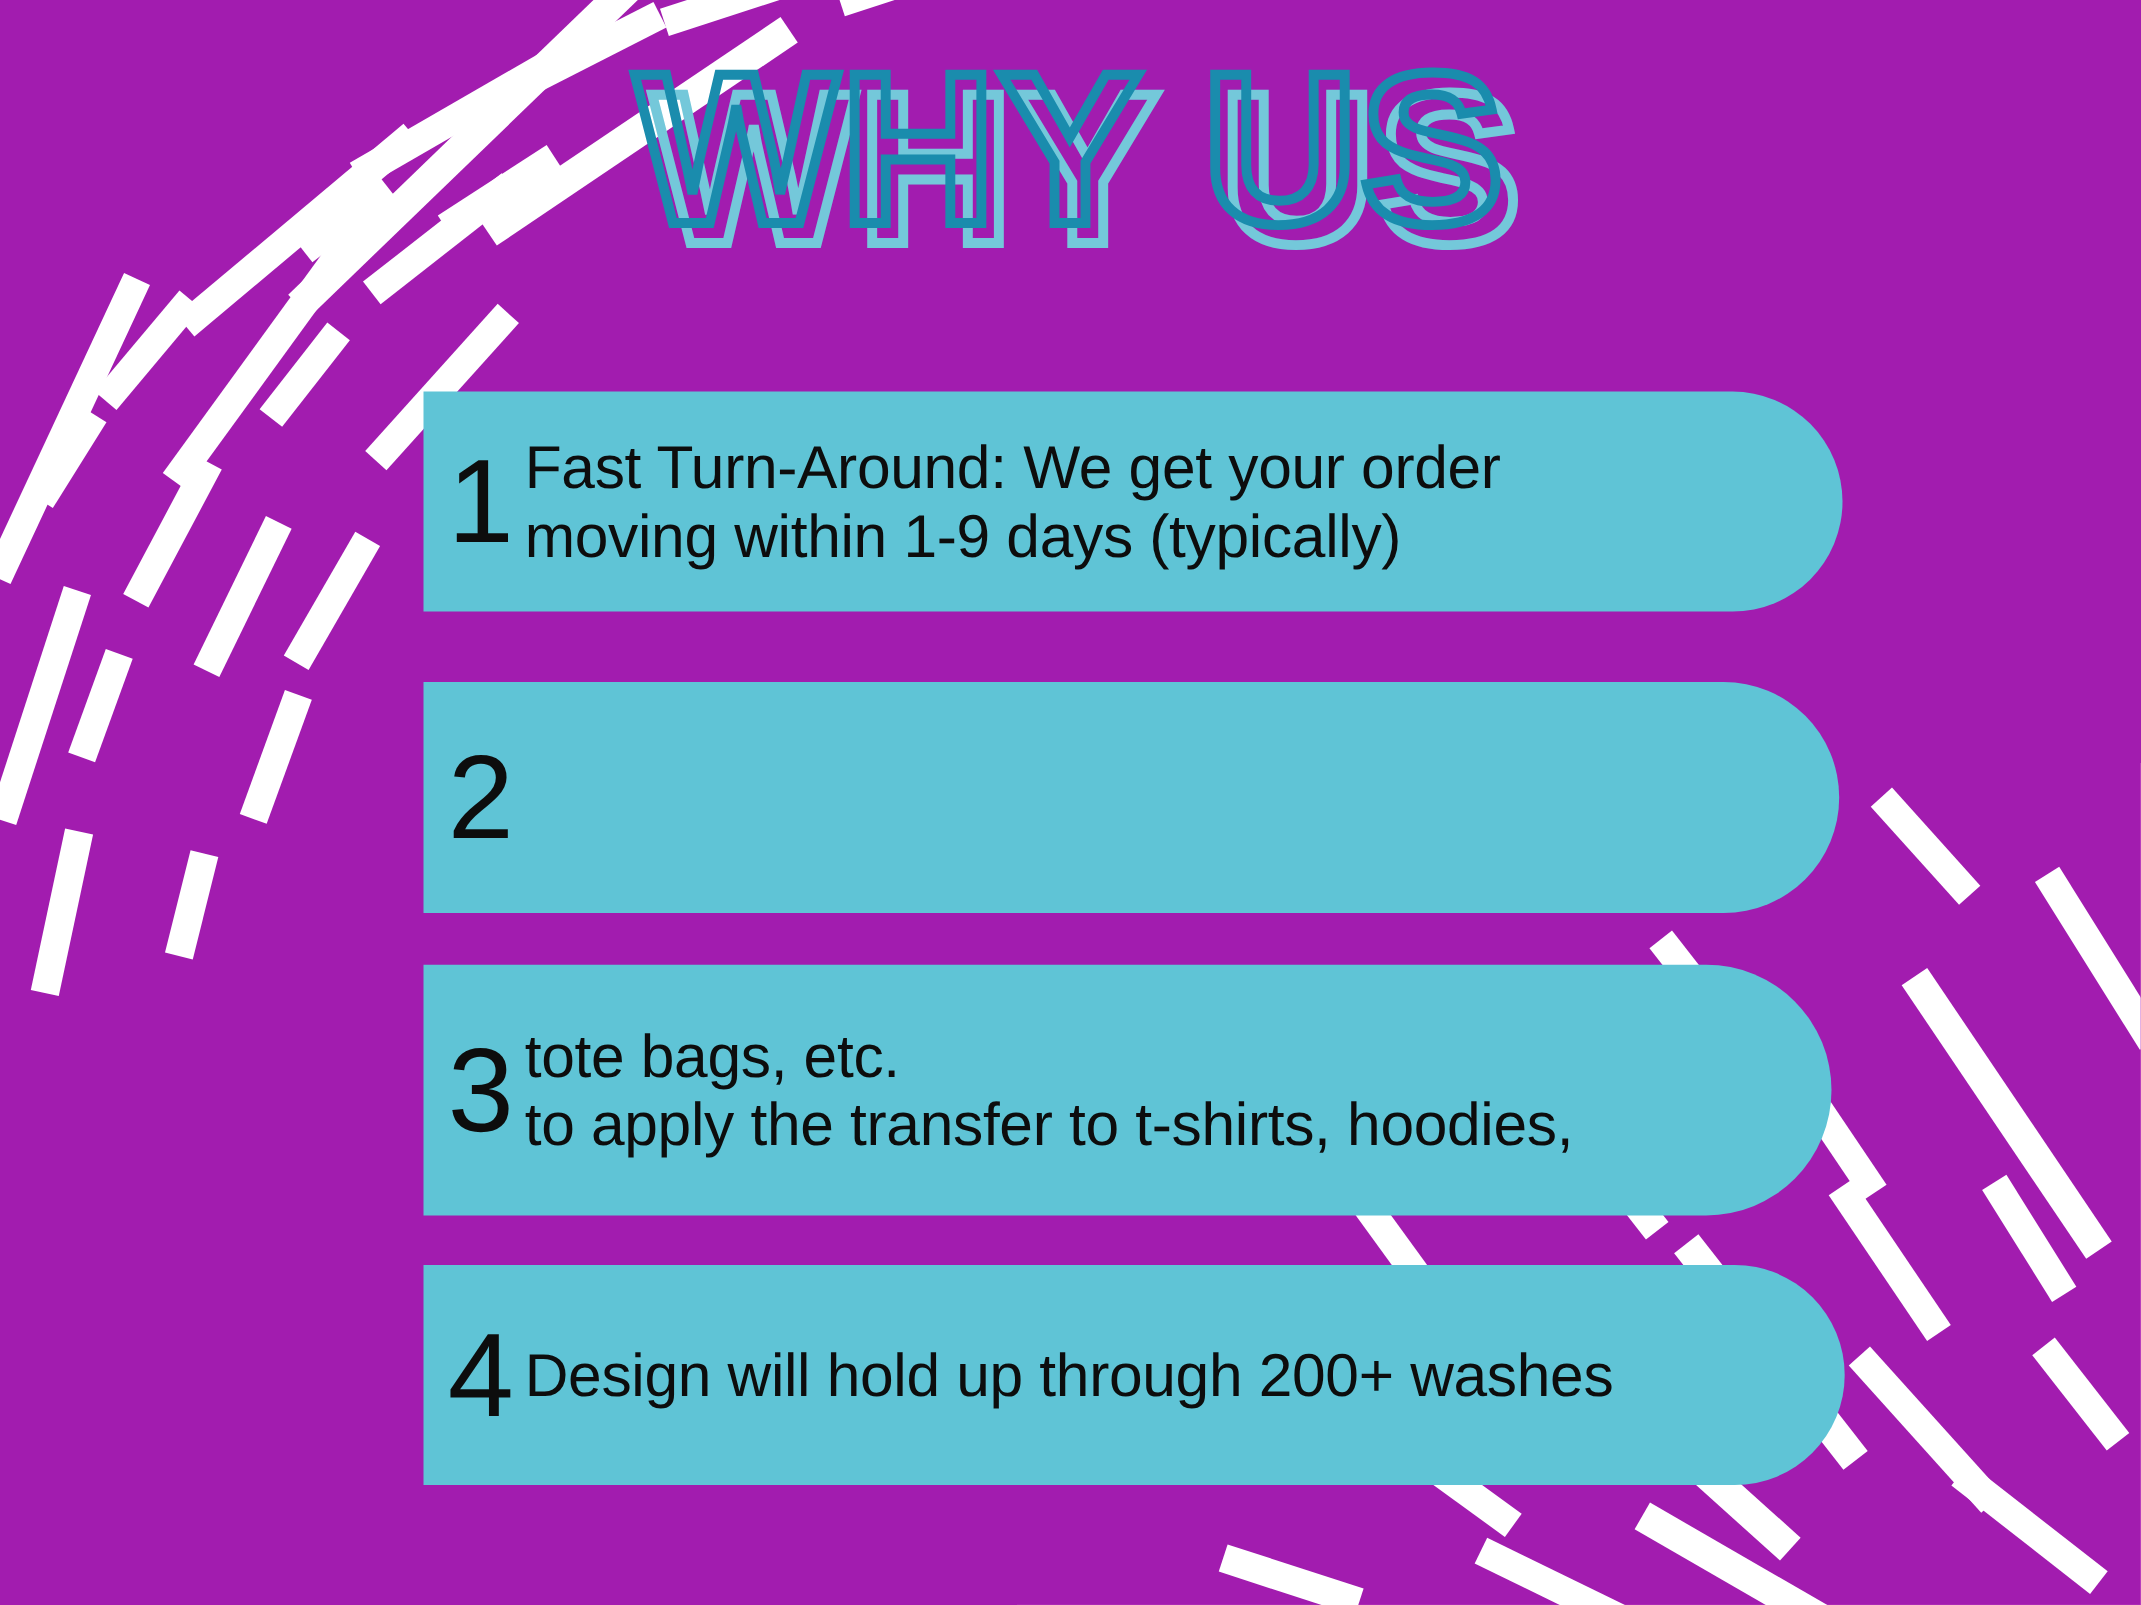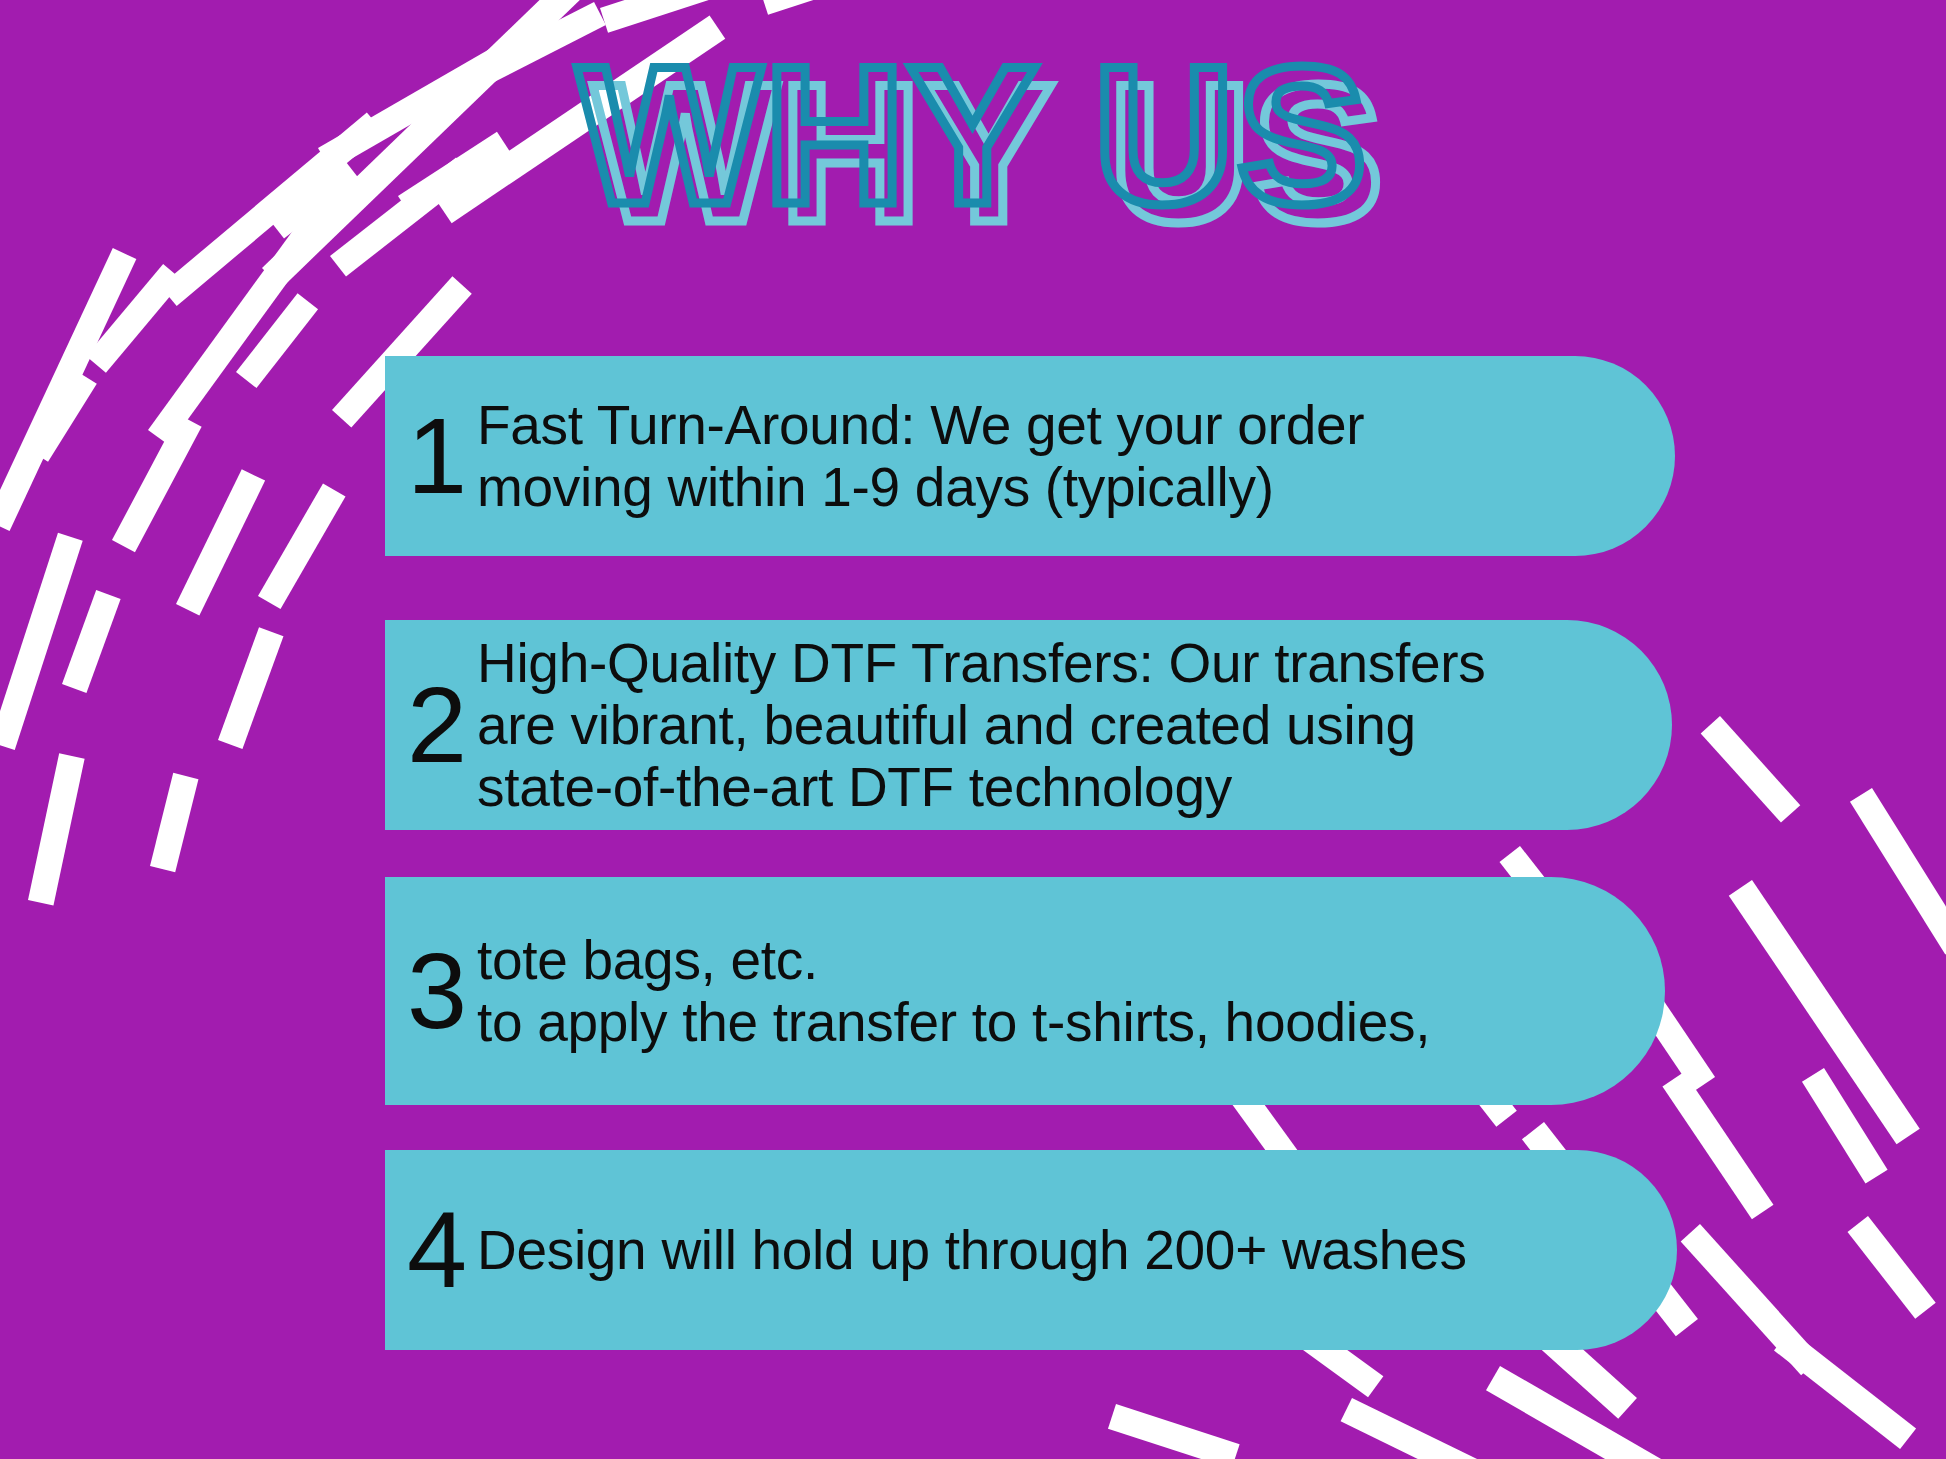--- a/index.html
+++ b/index.html
@@ -147,25 +147,20 @@
   <div id="card-1" class="card">
     <div class="card-num">1</div>
     <div class="card-body">
       <span class="ln">Fast Turn-Around: We get your order</span>
       <span class="ln">moving within 1-9 days (typically)</span>
     </div>
   </div>
 
   <div id="card-2" class="card">
     <div class="card-num">2</div>
-    <div class="card-body">
-      <span class="ln">High-Quality DTF Transfers: Our transfers</span>
-      <span class="ln">are vibrant, beautiful and created using</span>
-      <span class="ln">state-of-the-art DTF technology</span>
-    </div>
   </div>
 
   <div id="card-3" class="card">
     <div class="card-num">3</div>
     <div class="card-body">
       <span class="ln">tote bags, etc.</span>
       <span class="ln">to apply the transfer to t-shirts, hoodies,</span>
     </div>
   </div>
 

